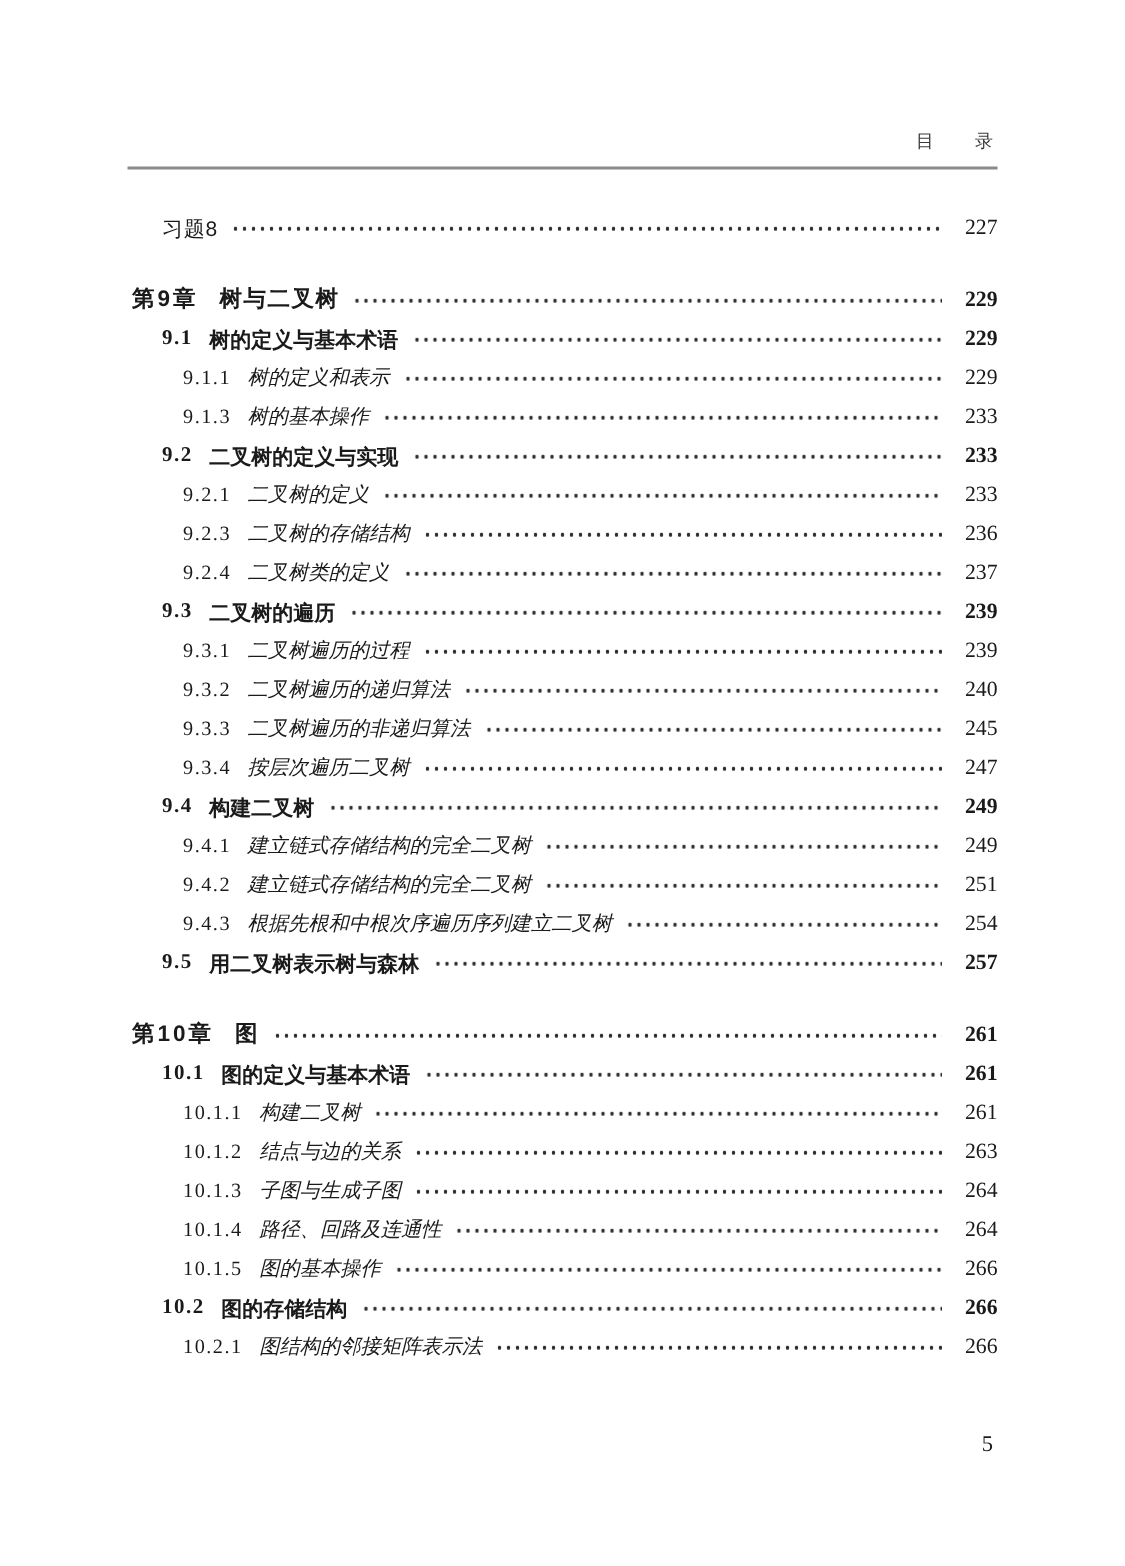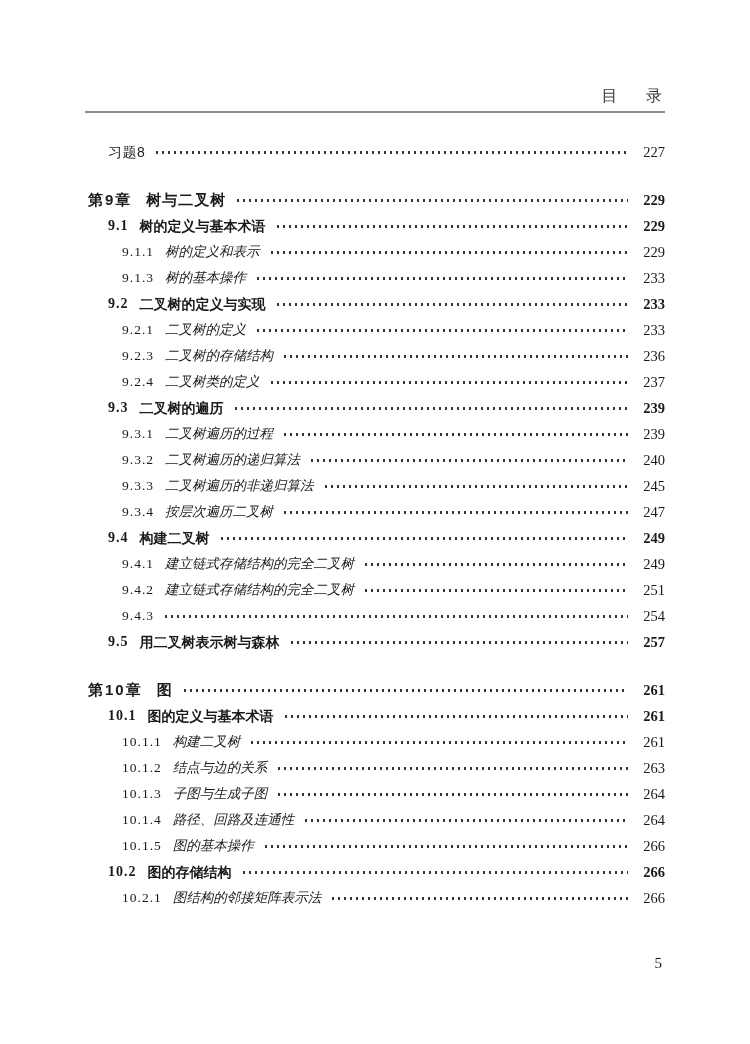--- a/index.html
+++ b/index.html
@@ -8,21 +8,21 @@
     width: 750px; height: 1044px;
     margin: 0 auto;
     background: #ffffff;
     font-family: "Liberation Sans", sans-serif;
     color: #1a1a1a;
     overflow: hidden;
   }
   .running-head {
     position: absolute; top: 86px; left: 88px; right: 86px;
     text-align: right;
-    font-size: 16px; color: #3a3a3a;
+    font-size: 12px; color: #3a3a3a;
     word-spacing: 20px;
     letter-spacing: 2px;
   }
   .head-rule {
     position: absolute; top: 111px; left: 85px; right: 85px;
     border-top: 2px solid #8a8a8a;
   }
   .toc {
     position: absolute; top: 139px; left: 88px; width: 577px;
   }
@@ -181,20 +181,21 @@
     <span class="page-num">249</span>
   </div>
         <div class="row lvl-subsection">
     <span class="num">9.4.2</span>
     <span class="title">建立链式存储结构的完全二叉树</span>
     <span class="leader"></span>
     <span class="page-num">251</span>
   </div>
         <div class="row lvl-subsection">
     <span class="num">9.4.3</span>
+    <span class="title">根据先根和中根次序遍历序列建立二叉树</span>
     <span class="leader"></span>
     <span class="page-num">254</span>
   </div>
         <div class="row lvl-section">
     <span class="num">9.5</span>
     <span class="title">用二叉树表示树与森林</span>
     <span class="leader"></span>
     <span class="page-num">257</span>
   </div>
       </div>

